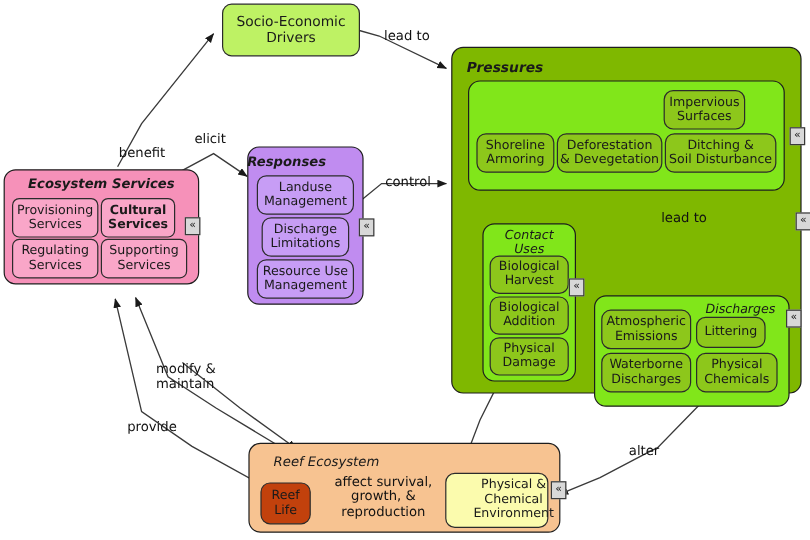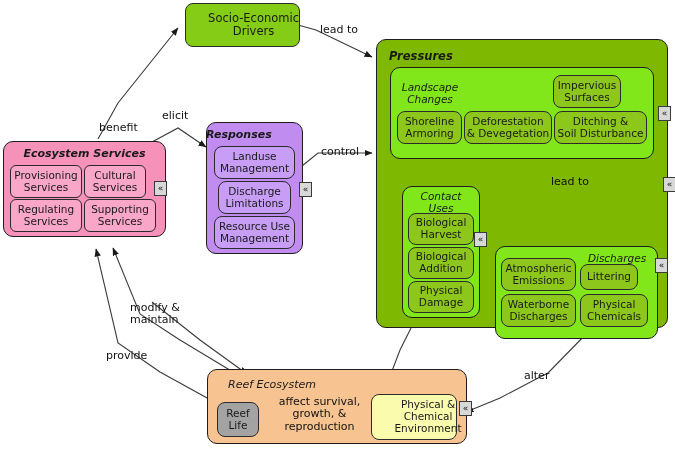--- a/index.html
+++ b/index.html
@@ -9,30 +9,30 @@
   svg.edges{position:absolute;left:0;top:0;width:675px;height:450px;pointer-events:none;}
 
   .node{position:absolute;box-sizing:border-box;border:1.3px solid #2b2b2b;
         display:flex;flex-direction:column;align-items:center;justify-content:center;
         text-align:center;line-height:1.12;}
   .grp{position:absolute;box-sizing:border-box;border:1.6px solid #1d1d1d;border-radius:10px;}
   .grp-title{position:absolute;font-style:italic;font-weight:bold;}
   .sub-title{position:absolute;font-style:italic;text-align:center;line-height:1.12;}
 
   
-  .c-green-light{background:#84cc16;align-items:flex-end;}
+  .c-green-light{background:#bef264;}
   .c-pink{background:#f691b9;}
   .c-pink-in{background:#f9a6c8;}
   .c-purple{background:#c08cf0;}
   .c-purple-in{background:#c79df5;}
   .c-green-out{background:#7fb800;}
   .c-green-mid{background:#81e61a;}
   .c-green-box{background:#8dc71b;}
   .c-orange{background:#f7c391;}
-  .c-orange-in{background:#a3a3a3;}
+  .c-orange-in{background:#c2410c;}
   .c-yellow{background:#fbfbad;}
 
   .r8{border-radius:8px;}
   .r6{border-radius:6px;}
 
   .edge-label{position:absolute;font-size:11px;color:#111;text-align:center;
               line-height:1.12;white-space:nowrap;}
   .edge-label.wrap{white-space:normal;}
 
   .marker{position:absolute;width:11px;height:13px;background:#d8d8d8;
@@ -82,21 +82,21 @@
 
   <div class="grp c-pink" style="left:3px;top:141px;width:163px;height:96px;">
   </div>
   <div class="grp-title" style="left:3px;top:147px;width:163px;text-align:center;font-size:11px;">Ecosystem Services</div>
 
   <div class="node r6 c-pink-in" style="left:10px;top:165px;width:72px;height:33px;font-size:10.5px;">
     <span style="white-space:pre-line;">Provisioning
 Services</span>
   </div>
   <div class="node r6 c-pink-in" style="left:84px;top:165px;width:62px;height:33px;font-size:10.5px;">
-    <span style="white-space:pre-line;">Cultural
+    <span style="white-space:pre-line;font-weight:bold;">Cultural
 Services</span>
   </div>
   <div class="node r6 c-pink-in" style="left:10px;top:199px;width:72px;height:33px;font-size:10.5px;">
     <span style="white-space:pre-line;">Regulating
 Services</span>
   </div>
   <div class="node r6 c-pink-in" style="left:84px;top:199px;width:72px;height:33px;font-size:10.5px;">
     <span style="white-space:pre-line;">Supporting
 Services</span>
   </div>
@@ -117,22 +117,20 @@
     <span style="white-space:pre-line;">Resource Use
 Management</span>
   </div>
   <div class="marker" style="left:299px;top:182px;">«</div>
 
   <div class="grp c-green-out" style="left:376px;top:39px;width:292px;height:289px;"></div>
   <div class="grp-title" style="left:389px;top:49px;font-size:11.5px;">Pressures</div>
   <div class="marker" style="left:663px;top:177px;">«</div>
 
   <div class="grp c-green-mid" style="left:390px;top:67px;width:264px;height:92px;border-width:1.3px;"></div>
-  <div class="sub-title" style="left:398px;top:82px;width:64px;font-size:10.5px;white-space:pre-line;">Landscape
-Changes</div>
 
   <div class="node r8 c-green-box" style="left:553px;top:75px;width:68px;height:33px;font-size:10.5px;">
     <span style="white-space:pre-line;">Impervious
 Surfaces</span>
   </div>
   <div class="node r8 c-green-box" style="left:397px;top:111px;width:65px;height:33px;font-size:10.5px;">
     <span style="white-space:pre-line;">Shoreline
 Armoring</span>
   </div>
   <div class="node r8 c-green-box" style="left:464px;top:111px;width:88px;height:33px;font-size:10.5px;">

